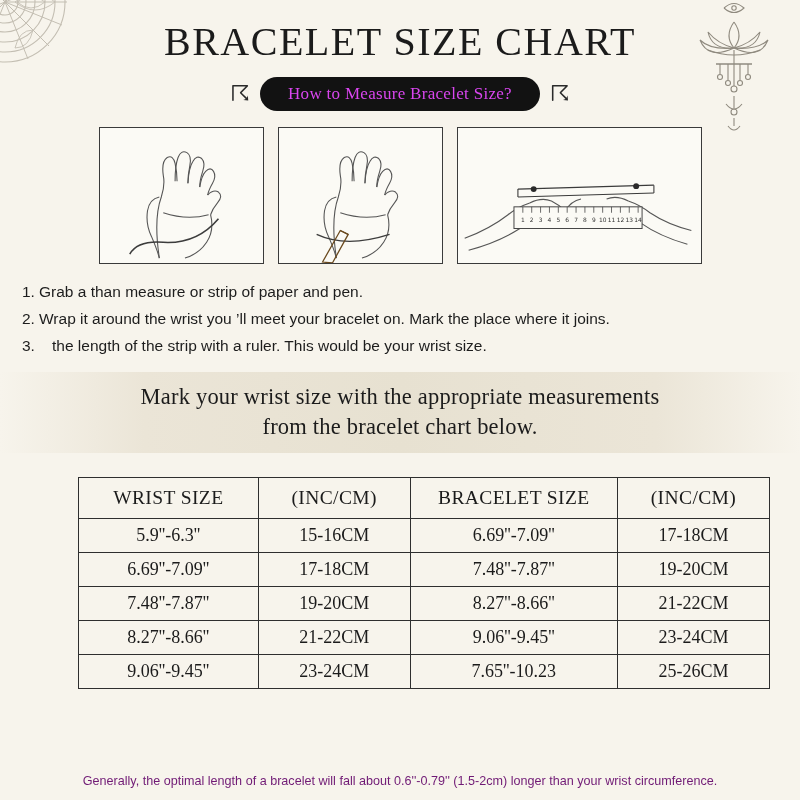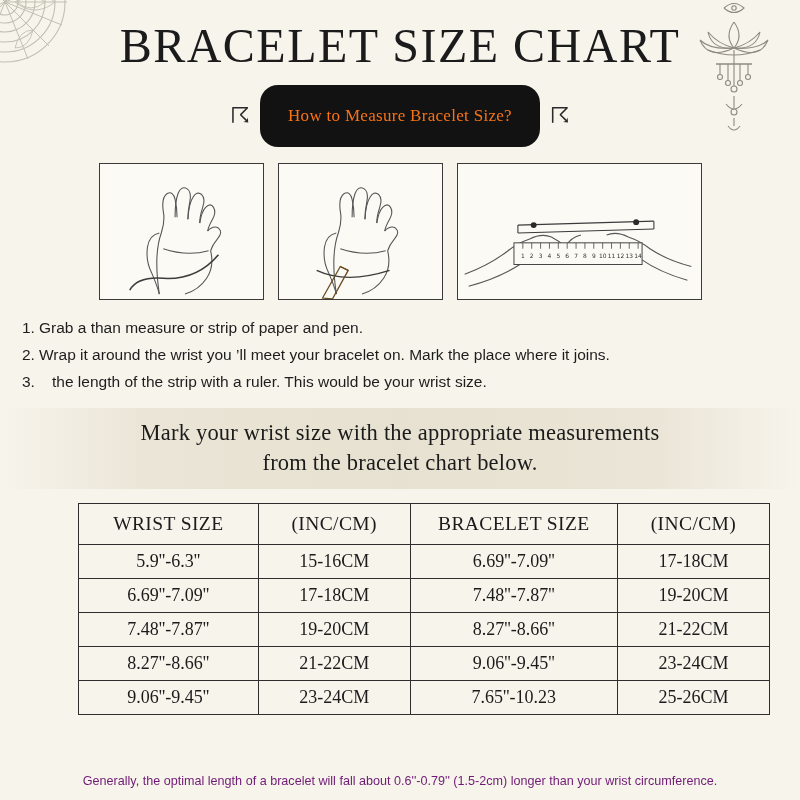--- a/index.html
+++ b/index.html
@@ -39,21 +39,21 @@
     top: 0px;
     width: 120px;
     height: 135px;
     opacity: 0.75;
     pointer-events: none;
   }
 
   
   .title {
     text-align: center;
-    font-size: 48px;
+    font-size: 40px;
     letter-spacing: 1.5px;
     font-weight: 400;
     padding-top: 18px;
     margin: 0;
     font-family: "Liberation Serif", serif;
   }
 
   .subtitle-wrap {
     display: flex;
     align-items: center;
@@ -62,23 +62,23 @@
     gap: 10px;
   }
   .flourish {
     font-size: 22px;
     color: #2a2a2a;
     font-family: "DejaVu Sans", sans-serif;
     line-height: 1;
   }
   .subtitle-pill {
     background: #121212;
-    color: #f97316;
+    color: #d946ef;
     border-radius: 18px;
-    padding: 21px 28px;
+    padding: 7px 28px;
     font-size: 17px;
     letter-spacing: 0.3px;
     font-family: "Liberation Serif", serif;
     white-space: nowrap;
   }
 
   
   .images {
     display: flex;
     justify-content: center;
@@ -121,21 +121,21 @@
   }
   .banner-line {
     font-size: 22.5px;
     line-height: 1.32;
     font-family: "Liberation Serif", serif;
     letter-spacing: 0.2px;
   }
 
   
   .table-wrap {
-    margin: 14px 30px 0 30px;
+    margin: 24px 30px 0 30px;
     padding-left: 48px;
   }
   table.size-table {
     width: 100%;
     border-collapse: collapse;
     font-family: "Liberation Serif", serif;
   }
   table.size-table th,
   table.size-table td {
     border: 1px solid #2e2e2e;

